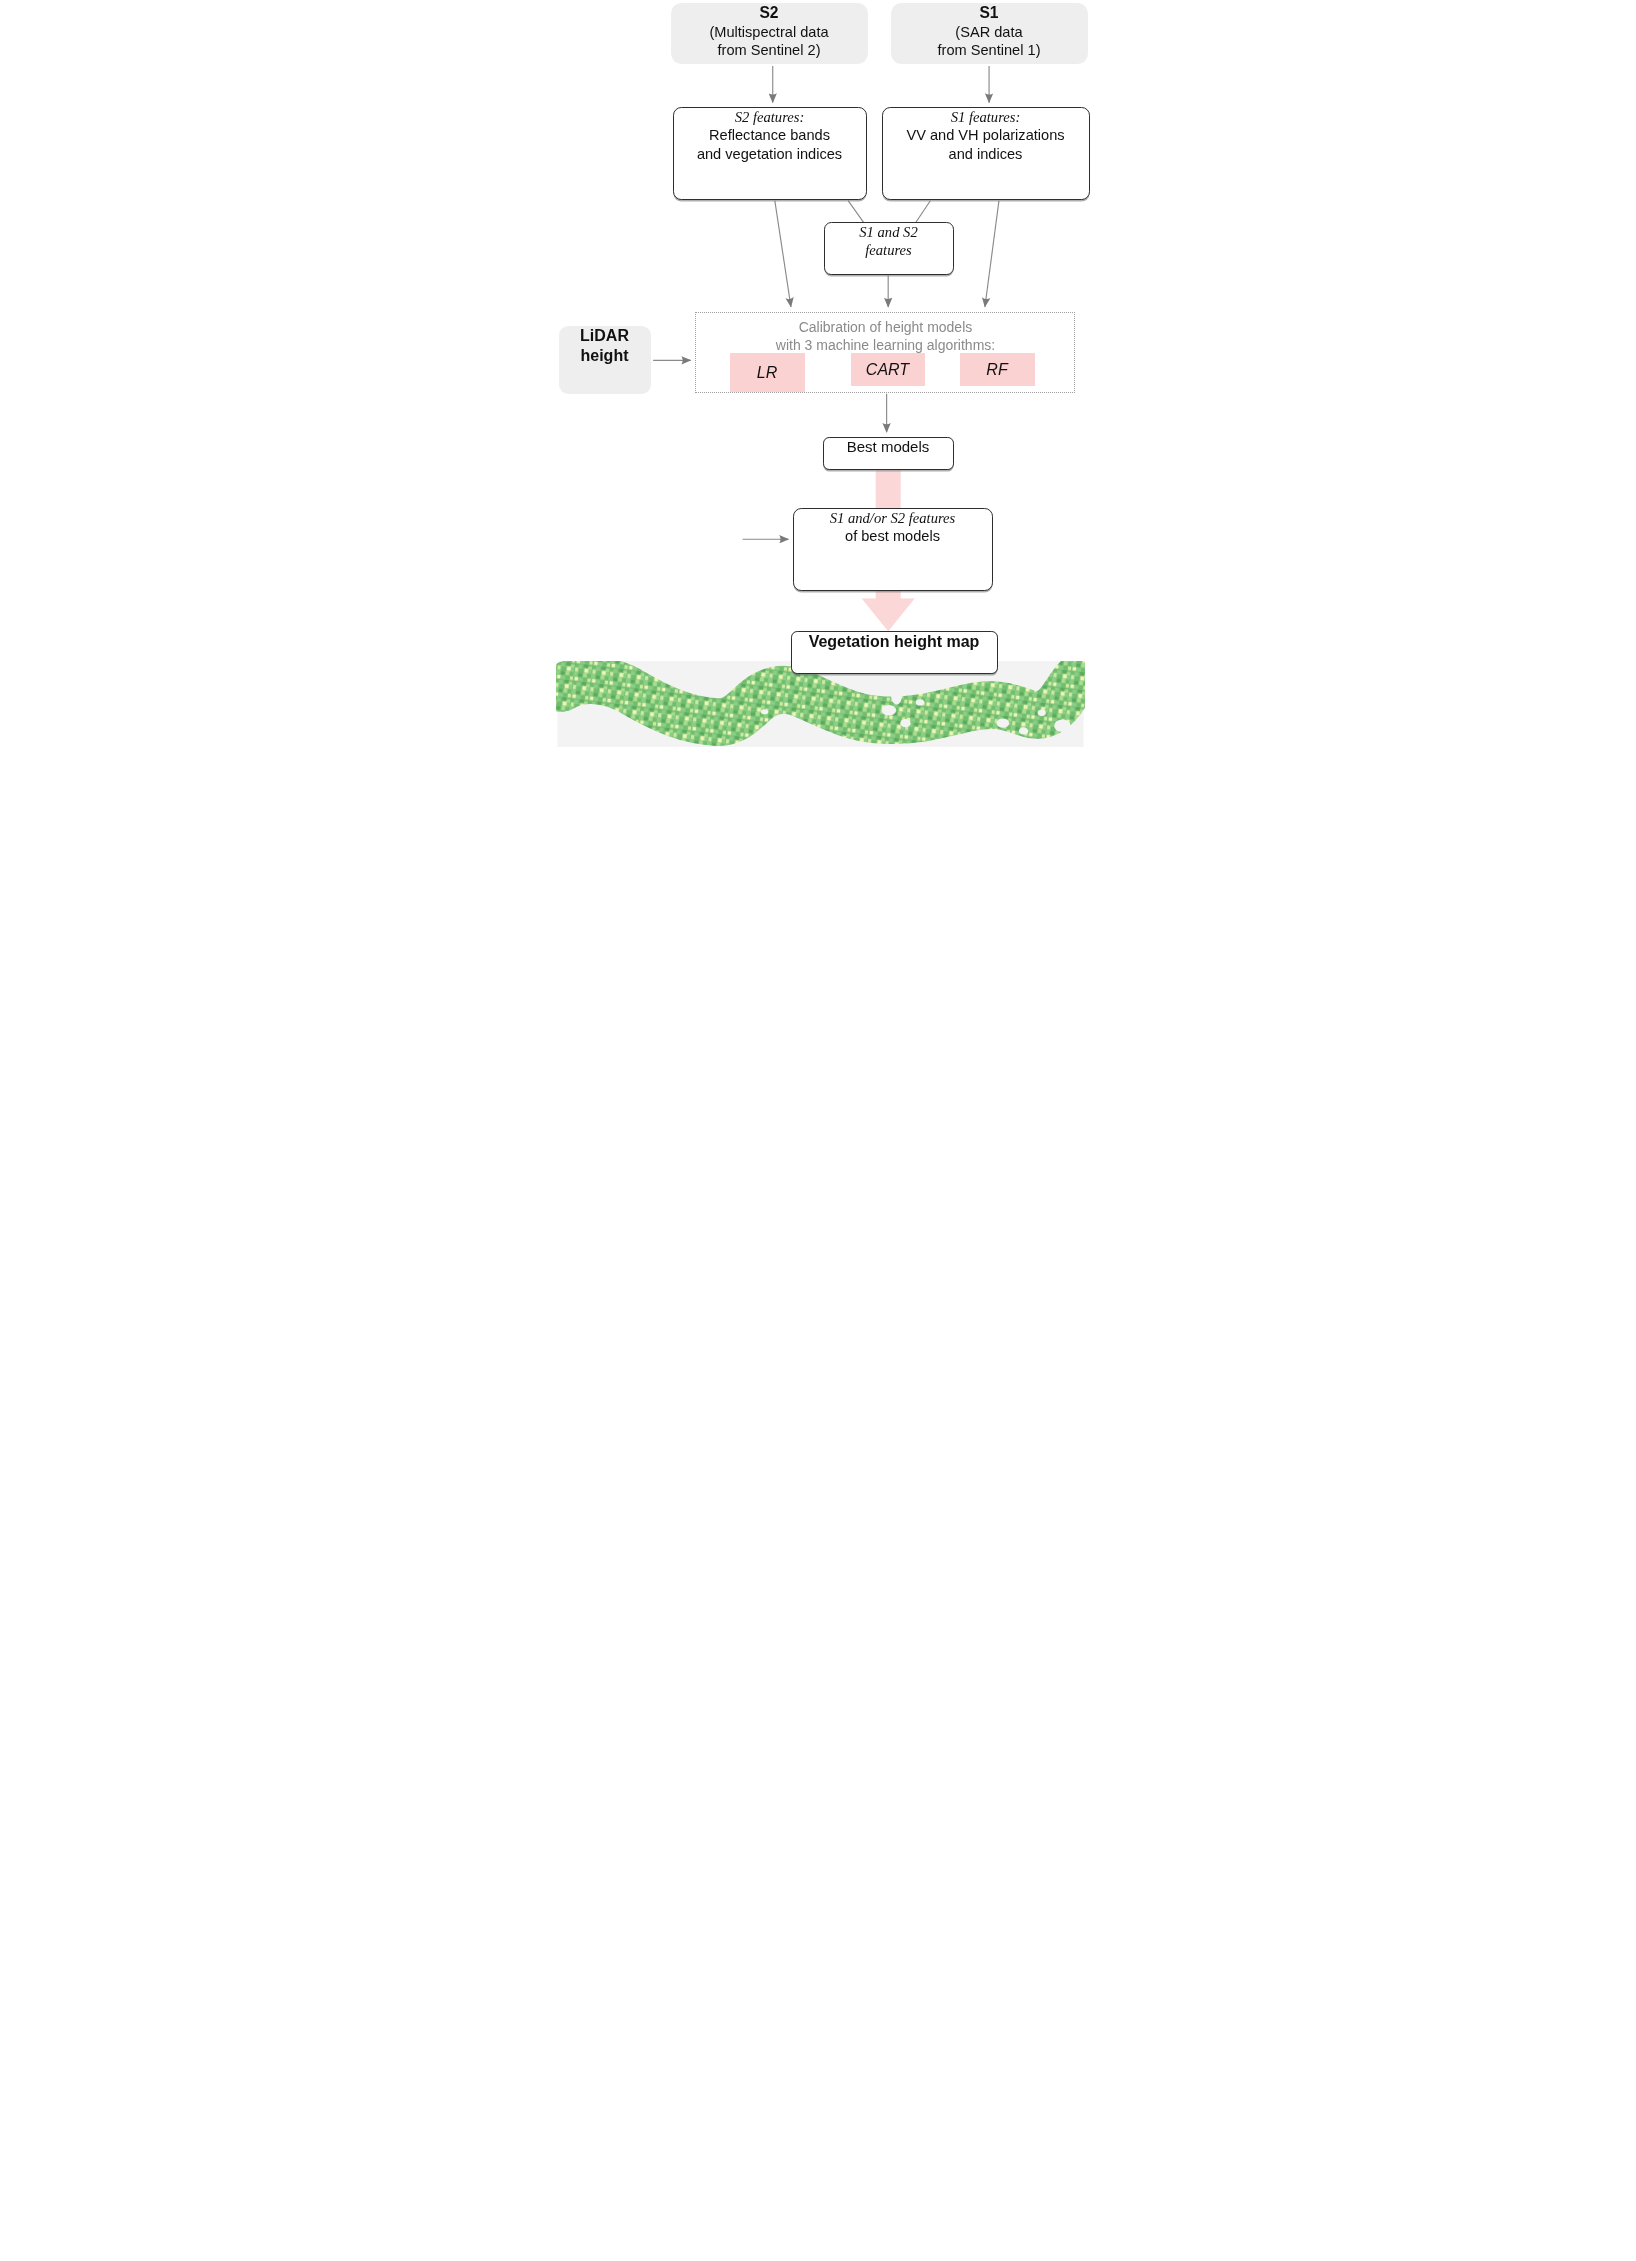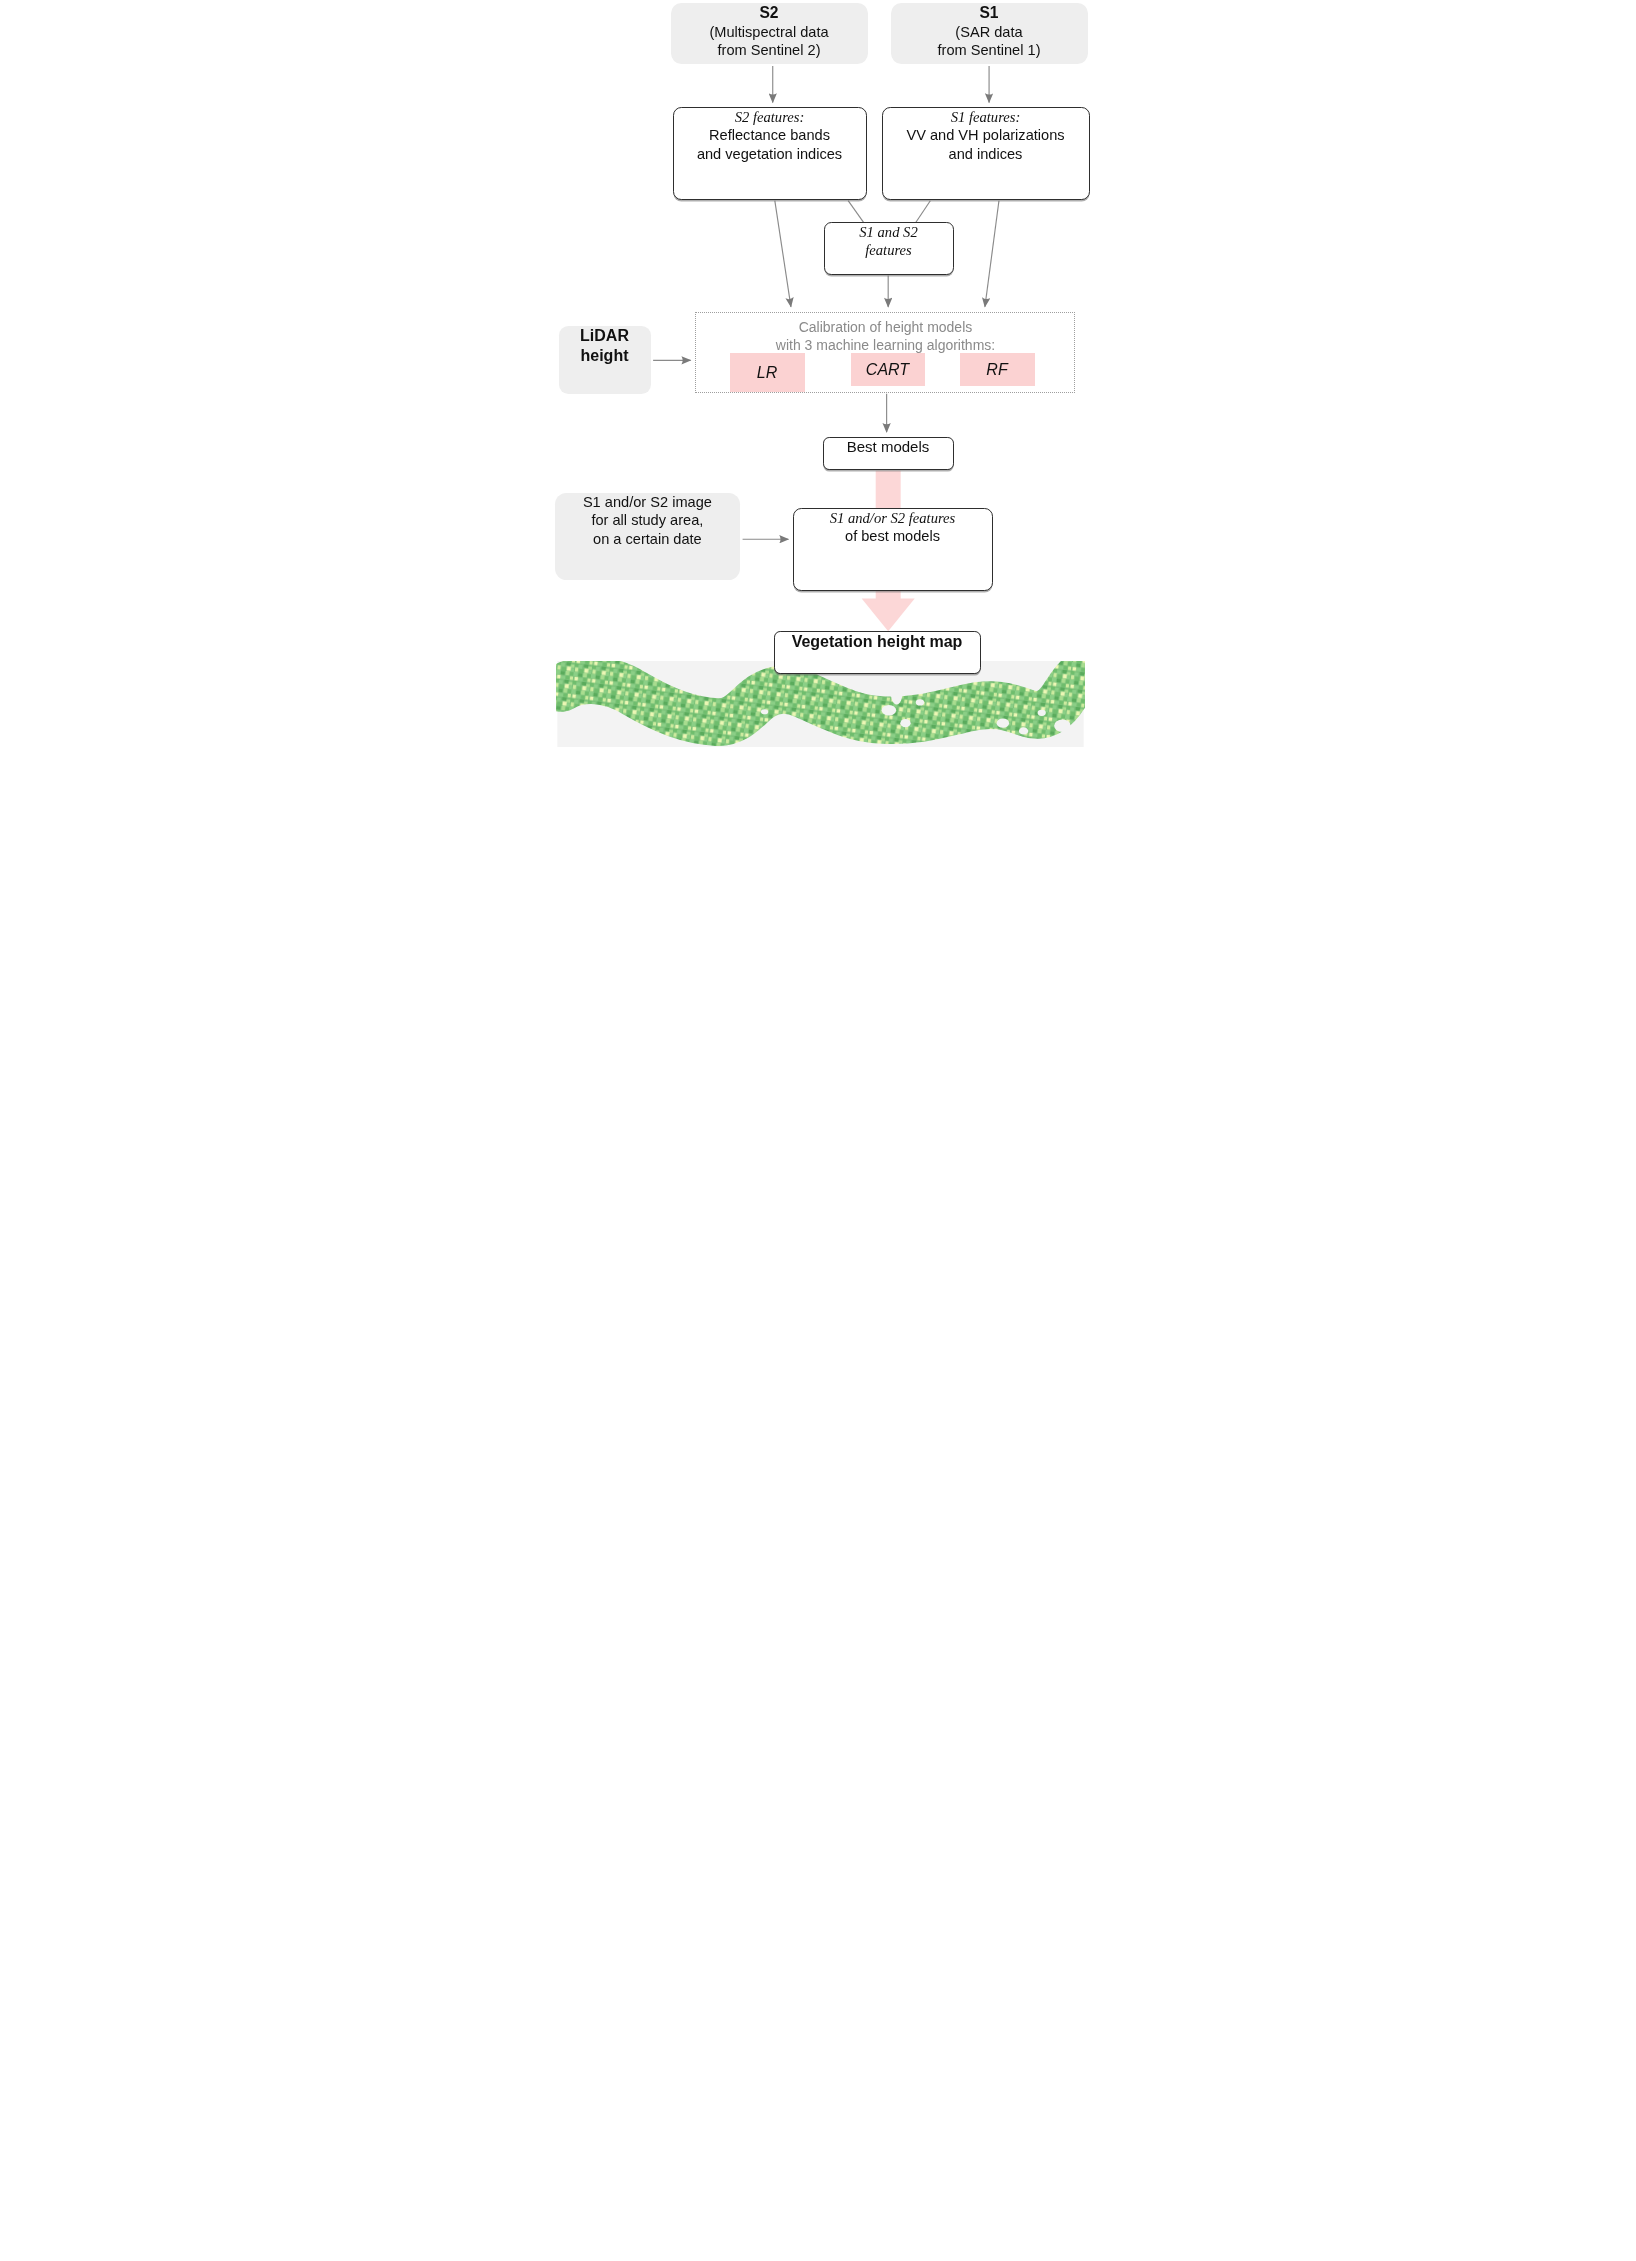--- a/index.html
+++ b/index.html
@@ -142,29 +142,24 @@
 
   <div class="node gray" style="left:13px;top:326px;width:92px;height:68px;border-radius:9.4px">
     <div class="t-bold" style="font-size:16px">LiDAR</div>
     <div class="t-bold" style="font-size:16px">height</div>
   </div>
 
   <div class="node white" style="left:277px;top:437px;width:131px;height:33px;border-radius:6.2px">
     <div class="t-body" style="font-size:15px">Best models</div>
   </div>
 
-  <div class="node gray" style="left:9.4px;top:493px;width:185px;height:87px;border-radius:11.4px">
-    <div class="t-body">S1 and/or S2 image</div>
-    <div class="t-body">for all study area,</div>
-    <div class="t-body">on a certain date</div>
-  </div>
 
   <div class="node white" style="left:247px;top:508px;width:200px;height:83px">
     <div class="t-body t-it">S1 and/or S2 features</div>
     <div class="t-body">of best models</div>
   </div>
 
-  <div class="node white" style="left:228px;top:631px;width:207px;height:43px;border-width:1.8px;border-radius:6.2px">
+  <div class="node white" style="left:245px;top:631px;width:207px;height:43px;border-width:1.8px;border-radius:6.2px">
     <div class="out-title">Vegetation height map</div>
   </div>
 
 </div>
 
 
 </body></html>

